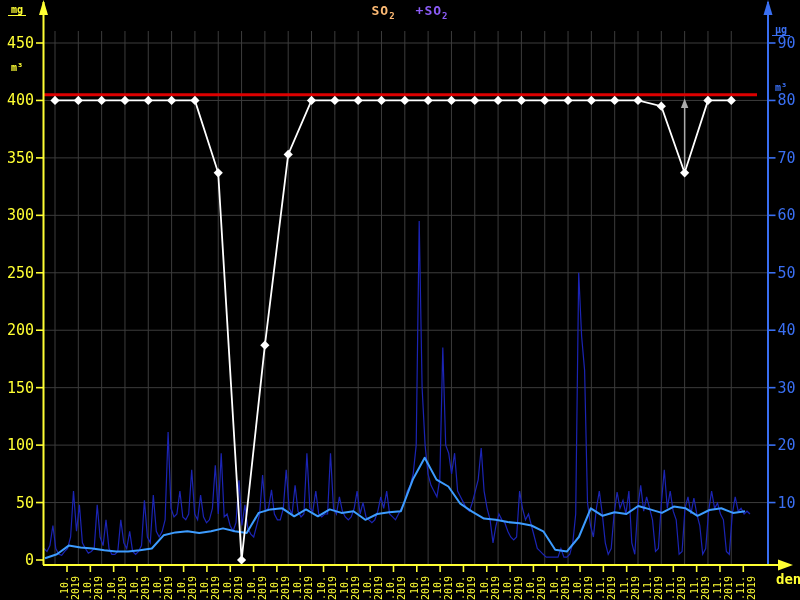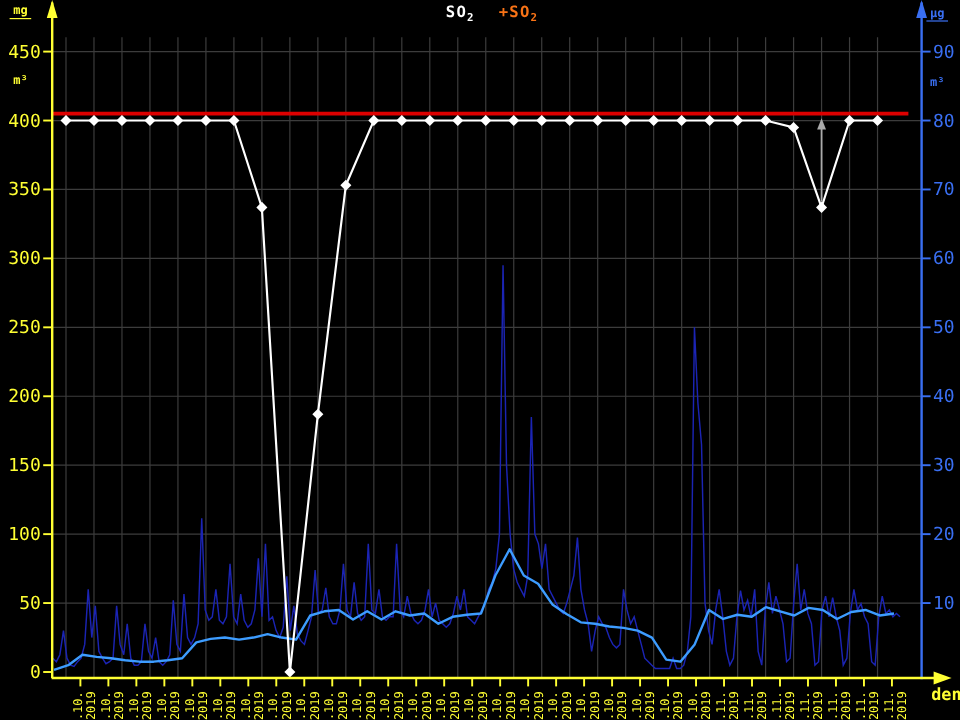--- a/index.html
+++ b/index.html
@@ -1,25 +1,25 @@
 <!DOCTYPE html>
 <html><head>
 <meta charset="utf-8">
 <style>
   html,body{margin:0;padding:0;background:#000;width:800px;height:600px;overflow:hidden;}
   #app{position:relative;width:800px;height:600px;background:#000;font-family:"DejaVu Sans Mono",monospace;}
   #title-bar{position:absolute;top:3px;left:290px;width:240px;text-align:center;font-size:13px;font-weight:bold;letter-spacing:1px;}
   #title-bar sub{font-size:9px;}
-  .series1{color:#ffffff;text-align:center;}
-  .series2{color:#f97316;margin-left:20px;}
+  .series1{color:#fdba74;text-align:center;}
+  .series2{color:#8b5cf6;margin-left:20px;}
   .frac{position:absolute;font-size:10px;line-height:11px;font-weight:bold;}
   .frac .num{display:block;border-bottom:1px solid currentColor;padding:0 3px;}
   .frac .den{display:block;padding:0 3px;margin-top:46px;}
   #unit-left{left:8px;top:4px;color:#ffff33;}
-  #unit-right{left:772px;top:6px;color:#3a6ff2;}
+  #unit-right{left:772px;top:24px;color:#3a6ff2;}
   #den-label{position:absolute;left:776px;top:571px;color:#ffff33;font-size:14px;font-weight:bold;}
   svg{position:absolute;left:0;top:0;}
   svg text{font-family:"DejaVu Sans Mono",monospace;}
 </style>
 </head>
 <body>
 
 <div id="app">
   <svg id="chart-svg" width="800" height="600">
       <g stroke="#3c3c3c" stroke-width="1">

